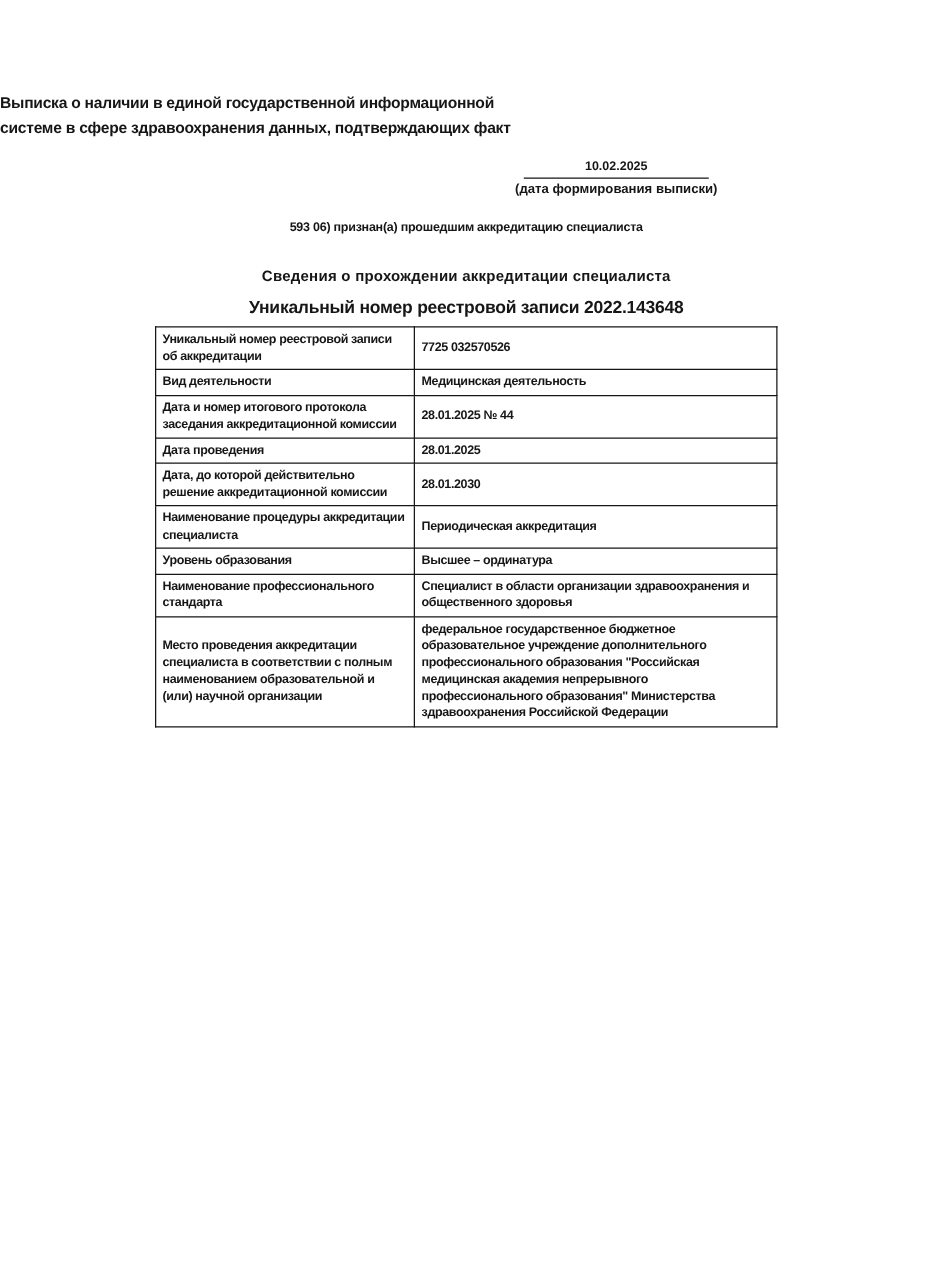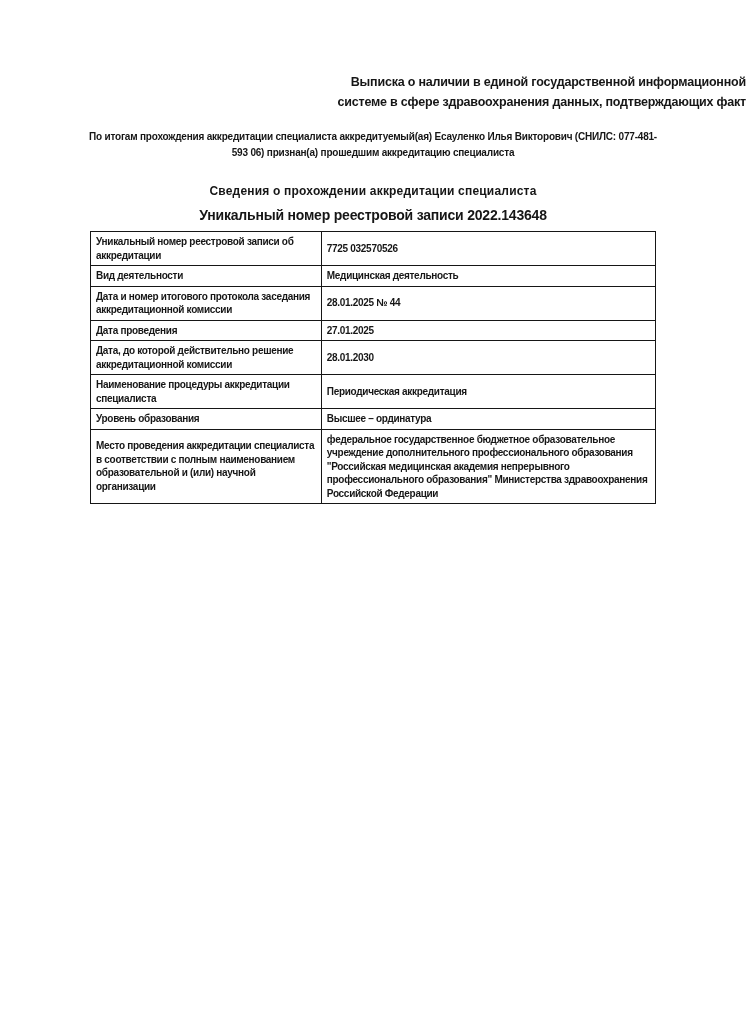--- a/index.html
+++ b/index.html
@@ -18,21 +18,21 @@
   .page {
     position: relative;
     width: 746px;
     height: 1029px;
     background: #ffffff;
   }
 
   
   .doc-title {
     margin-top: 72px;
-    text-align: right;
+    text-align: left;
     font-size: 12.5px;
     line-height: 20px;
     letter-spacing: -0.2px;
   }
   .doc-title .line { white-space: nowrap; }
 
   
   .date-block {
     width: 210px;
     margin: 15px 0 0 388px;
@@ -72,21 +72,21 @@
   }
   .registry-heading {
     margin-top: 9px;
     text-align: center;
     font-size: 14px;
     letter-spacing: -0.2px;
   }
 
   
   table.acc-table {
-    width: 566px;
+    width: 498px;
     margin: 8px auto 0;
     border-collapse: collapse;
     border: 1.5px solid #161616;
     font-size: 10px;
     line-height: 13.5px;
     letter-spacing: -0.3px;
   }
   table.acc-table td {
     border: 1px solid #161616;
     padding: 3px 6px 3px 5px;
@@ -99,23 +99,26 @@
 </head>
 <body>
 
 <div class="page">
 
   <div class="doc-title">
     <div class="line">Выписка о наличии в единой государственной информационной</div>
     <div class="line">системе в сфере здравоохранения данных, подтверждающих факт</div>
   </div>
 
+  <div class="date-block">
+    <div class="date-value">10.02.2025</div>
+    <div class="date-caption">(дата формирования выписки)</div>
+  </div>
 
   <div class="summary">
-    <div class="line">По итогам прохождения аккредитации специалиста аккредитуемый(ая) Есауленко Илья Викторович (СНИЛС: 077-481-</div>
     <div class="line">593 06) признан(а) прошедшим аккредитацию специалиста</div>
   </div>
 
   <div class="section-heading">Сведения о прохождении аккредитации специалиста</div>
 
   <div class="registry-heading">Уникальный номер реестровой записи 2022.143648</div>
 
   <table class="acc-table">
     <tbody>
       <tr>
@@ -125,34 +128,38 @@
       <tr>
         <td class="label-cell">Вид деятельности</td>
         <td class="value-cell">Медицинская деятельность</td>
       </tr>
       <tr>
         <td class="label-cell">Дата и номер итогового протокола заседания аккредитационной комиссии</td>
         <td class="value-cell">28.01.2025 № 44</td>
       </tr>
       <tr>
         <td class="label-cell">Дата проведения</td>
-        <td class="value-cell">27.01.2025</td>
+        <td class="value-cell">28.01.2025</td>
       </tr>
       <tr>
         <td class="label-cell">Дата, до которой действительно решение аккредитационной комиссии</td>
         <td class="value-cell">28.01.2030</td>
       </tr>
       <tr>
         <td class="label-cell">Наименование процедуры аккредитации специалиста</td>
         <td class="value-cell">Периодическая аккредитация</td>
       </tr>
       <tr>
         <td class="label-cell">Уровень образования</td>
         <td class="value-cell">Высшее – ординатура</td>
       </tr>
       <tr>
+        <td class="label-cell">Наименование профессионального стандарта</td>
+        <td class="value-cell">Специалист в области организации здравоохранения и общественного здоровья</td>
+      </tr>
+      <tr>
         <td class="label-cell">Место проведения аккредитации специалиста в соответствии с полным наименованием образовательной и (или) научной организации</td>
         <td class="value-cell">федеральное государственное бюджетное образовательное учреждение дополнительного профессионального образования "Российская медицинская академия непрерывного профессионального образования" Министерства здравоохранения Российской Федерации</td>
       </tr>
     </tbody>
   </table>
 
 </div>
 
 </body></html>

